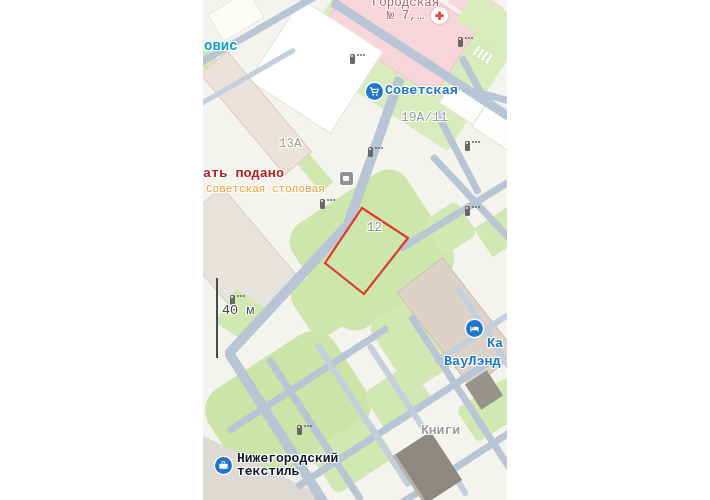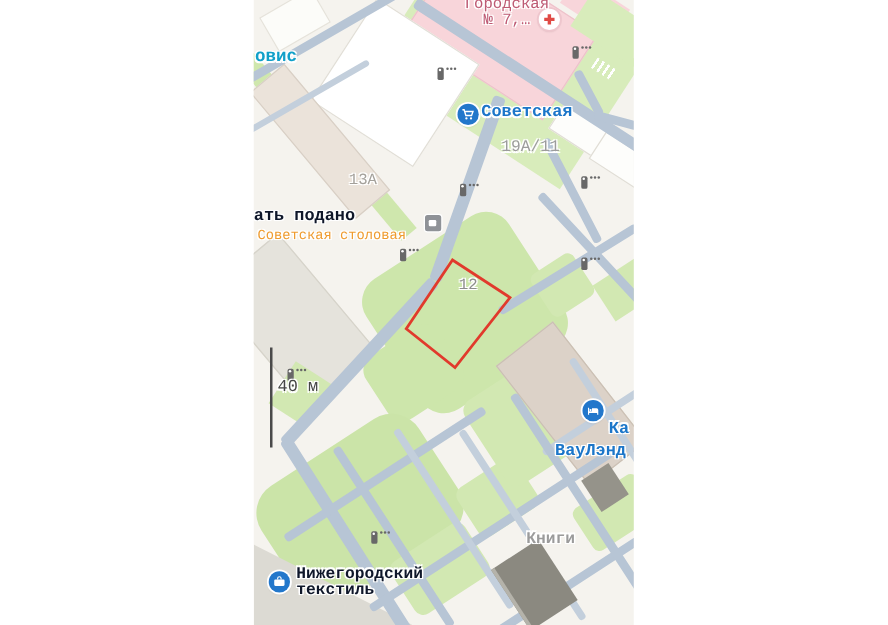--- a/index.html
+++ b/index.html
@@ -117,21 +117,21 @@
           <circle cx="9" cy="19" r="2" fill="#fff"></circle>
           <circle cx="17" cy="19" r="2" fill="#fff"></circle>
         </svg>
     </div>
     <div class="lbl blue" style="left:182px;top:83px;">Советская</div>
 
     <div class="lbl gray" style="left:152px;top:110px;margin-left:46px;">19А/11</div>
 
     <div class="lbl" style="left:76px;top:137px;font-size:12.5px;color:#a3a09a;">13А</div>
 
-    <div class="lbl" style="left:0px;top:166px;font-size:13.5px;font-weight:bold;color:#0f172a;">ать подано</div>
+    <div class="lbl" style="left:0px;top:166px;font-size:13.5px;font-weight:bold;color:#b91c1c;">ать подано</div>
     <div class="lbl" style="left:3px;top:183px;font-size:11px;color:#ef9b2e;">Советская столовая</div>
 
     <div class="lbl" style="left:164px;top:221px;font-size:12.5px;color:#8d8d8d;">12</div>
 
 
     <div id="scaleline"></div>
     <div class="lbl" style="left:19px;top:303px;font-size:13.5px;font-weight:500;color:#464646;">40 м</div>
 
     <div class="poi" style="left:263px;top:320px;">
       <svg viewBox="0 0 24 24">

